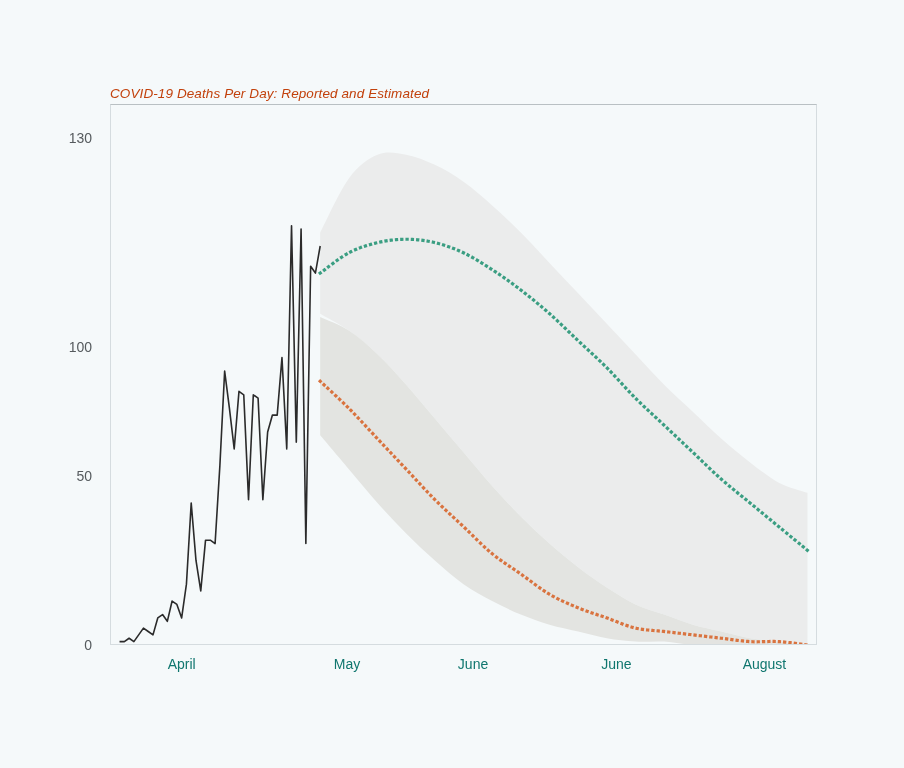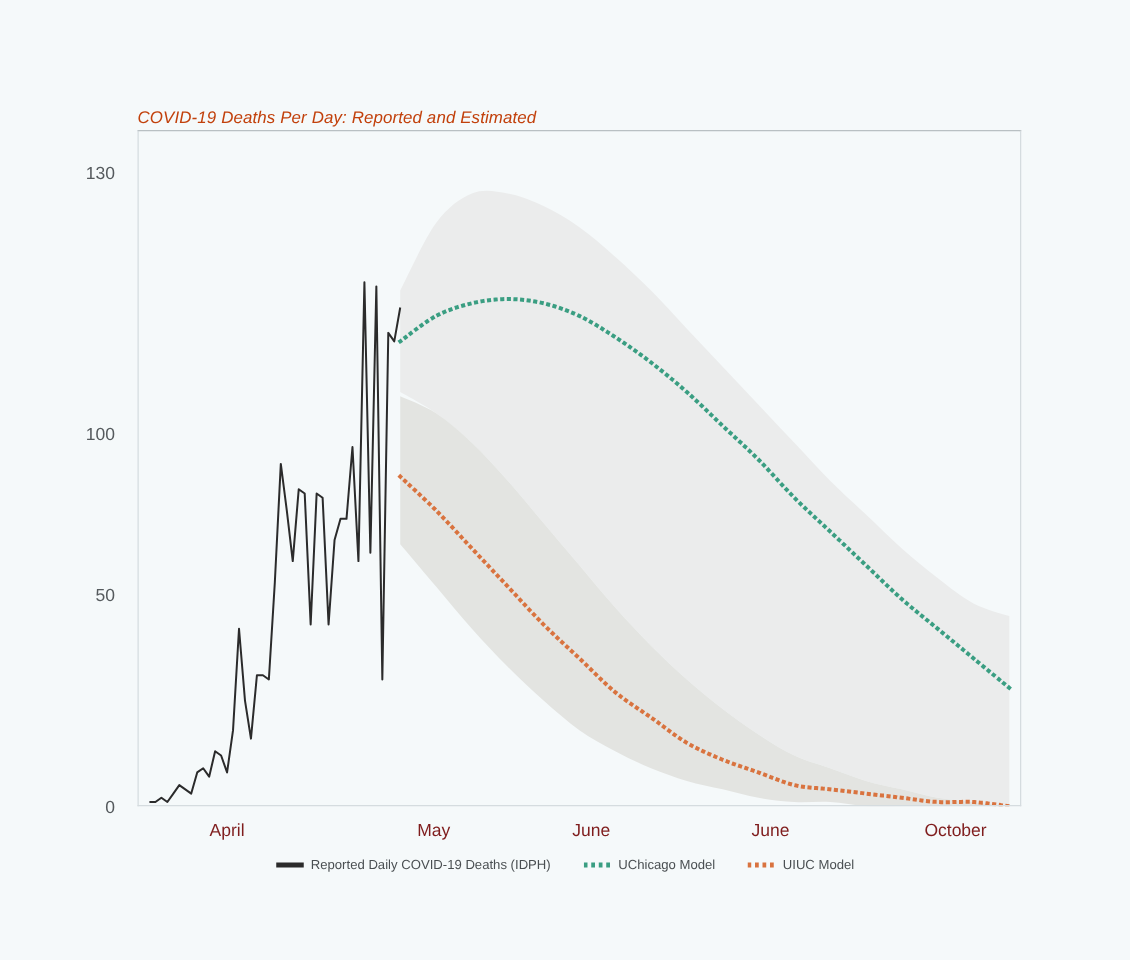--- a/index.html
+++ b/index.html
@@ -78,21 +78,21 @@
     position: absolute;
     left: 110px;
     top: 648px;
     width: 707px;
     height: 30px;
   }
   .xtick {
     position: absolute;
     top: 8px;
     font-size: 14px;
-    color: #7f1d1d;
+    color: #0f766e;
     transform: translateX(-50%);
     white-space: nowrap;
   }
   .legend {
     position: absolute;
     left: 0;
     top: 686px;
     width: 904px;
     display: flex;
     justify-content: center;
@@ -145,31 +145,17 @@
         <path d="M210.19,277.26C214.97,281.77 229.30,294.73 238.85,304.31C248.41,313.89 257.96,324.60 267.51,334.74C277.07,344.89 286.62,355.03 296.18,365.17C305.73,375.32 315.28,386.03 324.84,395.61C334.39,405.19 343.95,413.64 353.50,422.66C363.05,431.67 372.61,441.82 382.16,449.71C391.72,457.60 401.27,463.23 410.82,469.99C420.38,476.76 429.93,484.65 439.49,490.28C449.04,495.92 458.59,499.86 468.15,503.81C477.70,507.75 487.26,510.57 496.81,513.95C506.36,517.33 515.92,521.84 525.47,524.09C535.03,526.35 544.58,526.35 554.14,527.48C563.69,528.60 573.24,529.73 582.80,530.86C592.35,531.98 601.91,533.11 611.46,534.24C621.01,535.36 630.57,537.06 640.12,537.62C649.68,538.18 659.23,537.06 668.78,537.62C678.34,538.18 692.67,540.44 697.45,541.00" stroke-width="3.2" stroke-dasharray="0.1 5.2" stroke-linecap="square" fill="none" stroke="#d9733f" stroke-linejoin="round"></path>
       </svg>
     <div class="plot-border"></div>
   </div>
 
   <div class="xlabels">
       <div class="xtick" style="left: 71.6554px;">April</div>
       <div class="xtick" style="left: 214.966px; padding-left: 44px;">May</div>
       <div class="xtick" style="left: 363.054px;">June</div>
       <div class="xtick" style="left: 506.365px;">June</div>
-      <div class="xtick" style="left: 654.453px;">October</div>
+      <div class="xtick" style="left: 654.453px;">August</div>
     </div>
 
-  <div class="legend">
-      <div class="legend-item">
-        <span class="swatch solid" style="background: rgb(43, 43, 43);"></span>
-        <span class="legend-label">Reported Daily COVID-19 Deaths (IDPH)</span>
-      </div>
-      <div class="legend-item">
-        <span class="swatch dotted" style="color: rgb(58, 158, 130);"></span>
-        <span class="legend-label">UChicago Model</span>
-      </div>
-      <div class="legend-item">
-        <span class="swatch dotted" style="color: rgb(217, 115, 63);"></span>
-        <span class="legend-label">UIUC Model</span>
-      </div>
-    </div>
 
 </div>
 
 </body></html>

